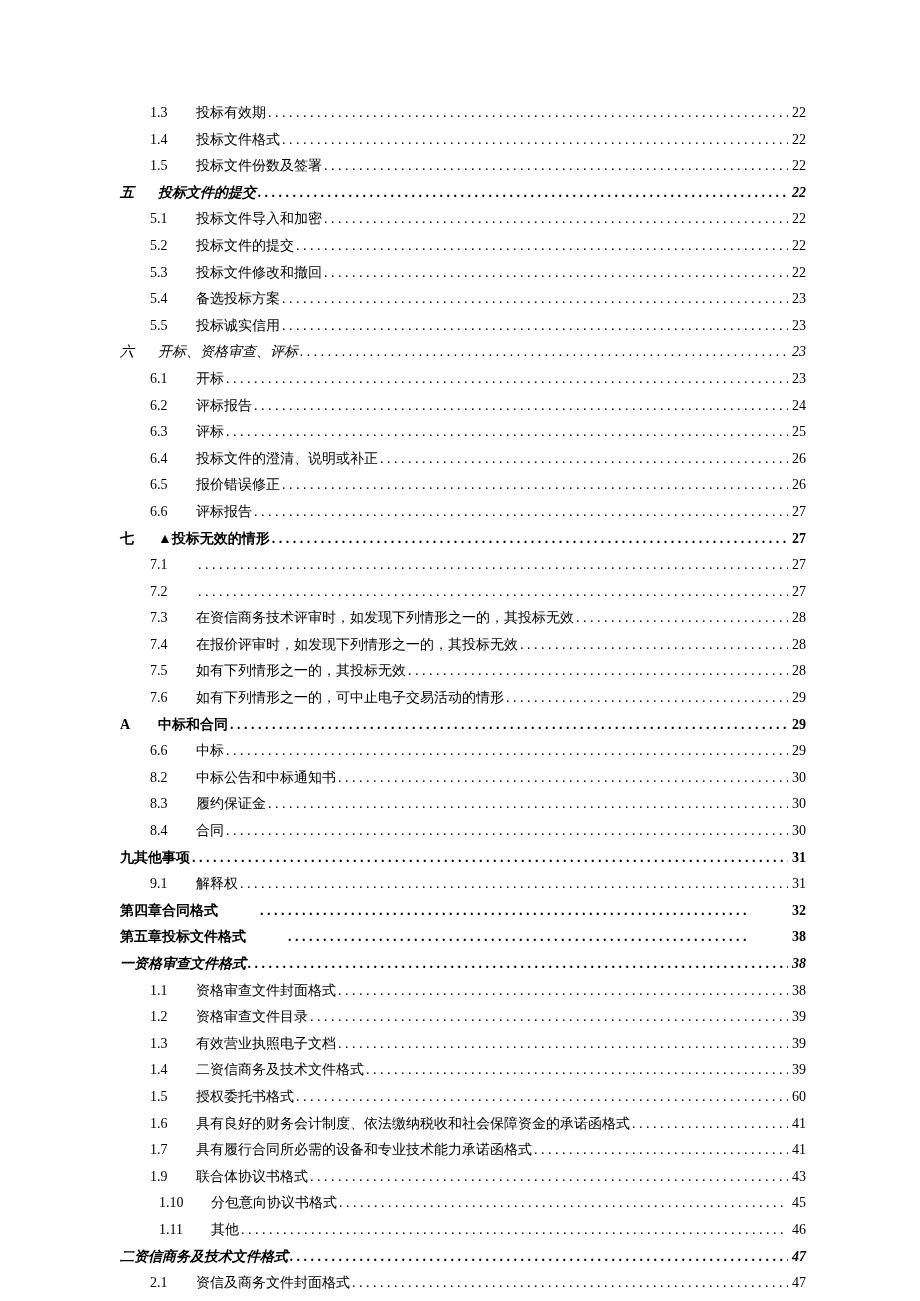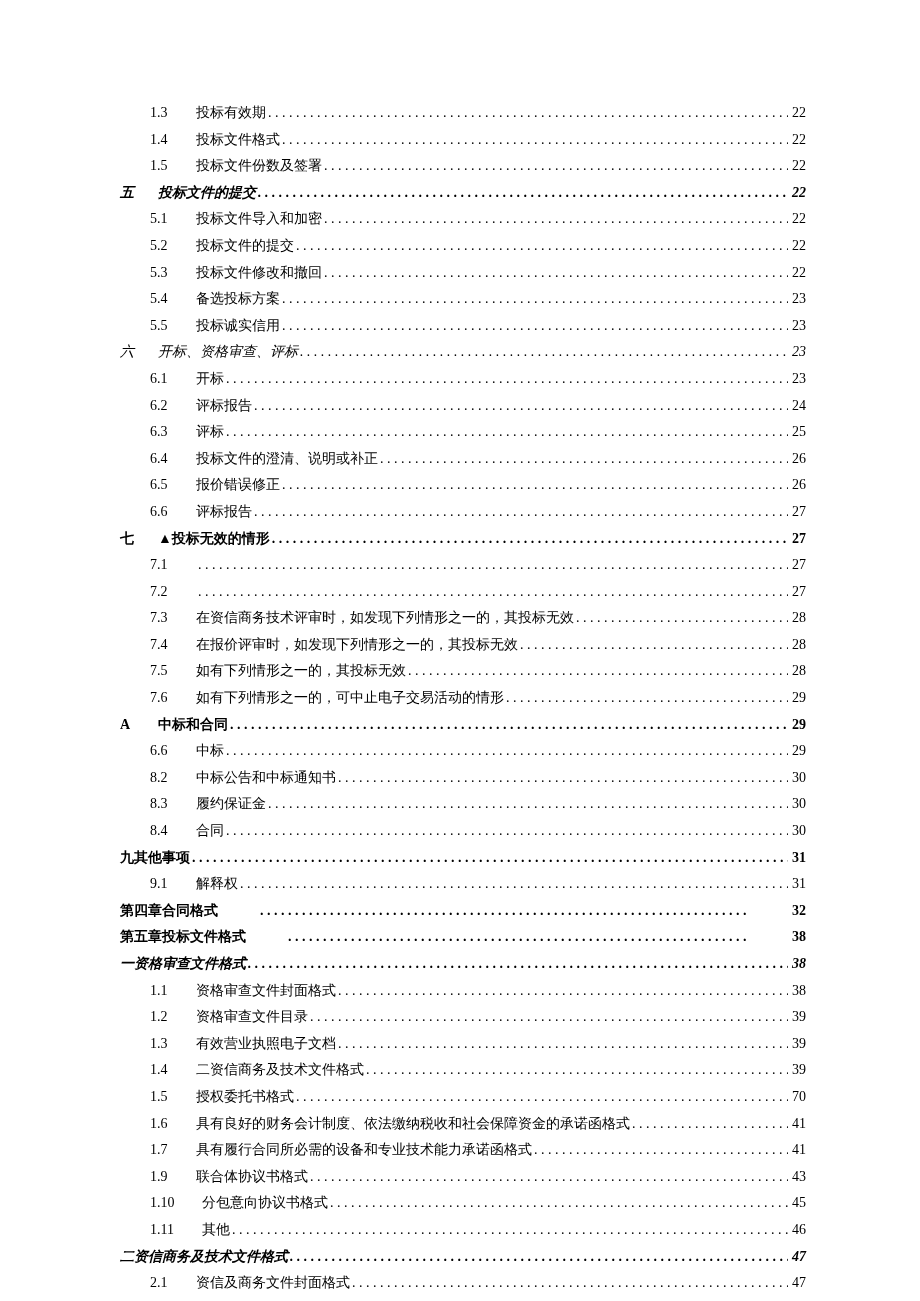--- a/index.html
+++ b/index.html
@@ -15,21 +15,21 @@
       display: flex;
       align-items: baseline;
       line-height: 1.9;
       white-space: nowrap;
     }
     .toc-num {
       display: inline-block;
       min-width: 46px;
       text-align: left;
     }
-    .toc-num.wide { min-width: 52px; }
+    .toc-num.wide { min-width: 52px; margin-left: 9px; }
     .toc-label { white-space: nowrap; text-align: center; }
     .toc-dots {
       flex: 1;
       overflow: hidden;
       letter-spacing: 2px;
       padding: 0 2px;
     }
     .toc-dots::after {
       content: ". . . . . . . . . . . . . . . . . . . . . . . . . . . . . . . . . . . . . . . . . . . . . . . . . . . . . . . . . . . . . . . . . . . . . . . . . . . . . . . . . . . . . . . . . . . . . . . . . . . . . . . . . . . . . . . . . . . . . . . . . . . . . . . . . . . . . . . . . .";
       letter-spacing: 0;
@@ -259,21 +259,21 @@
     <div class="toc-line level-sub">
       <span class="toc-num">1.4</span>
       <span class="toc-label">二资信商务及技术文件格式</span>
       <span class="toc-dots"></span>
       <span class="toc-page">39</span>
     </div>
     <div class="toc-line level-sub">
       <span class="toc-num">1.5</span>
       <span class="toc-label">授权委托书格式</span>
       <span class="toc-dots"></span>
-      <span class="toc-page">70</span>
+      <span class="toc-page">60</span>
     </div>
     <div class="toc-line level-sub">
       <span class="toc-num">1.6</span>
       <span class="toc-label">具有良好的财务会计制度、依法缴纳税收和社会保障资金的承诺函格式</span>
       <span class="toc-dots"></span>
       <span class="toc-page">41</span>
     </div>
     <div class="toc-line level-sub">
       <span class="toc-num">1.7</span>
       <span class="toc-label">具有履行合同所必需的设备和专业技术能力承诺函格式</span>

